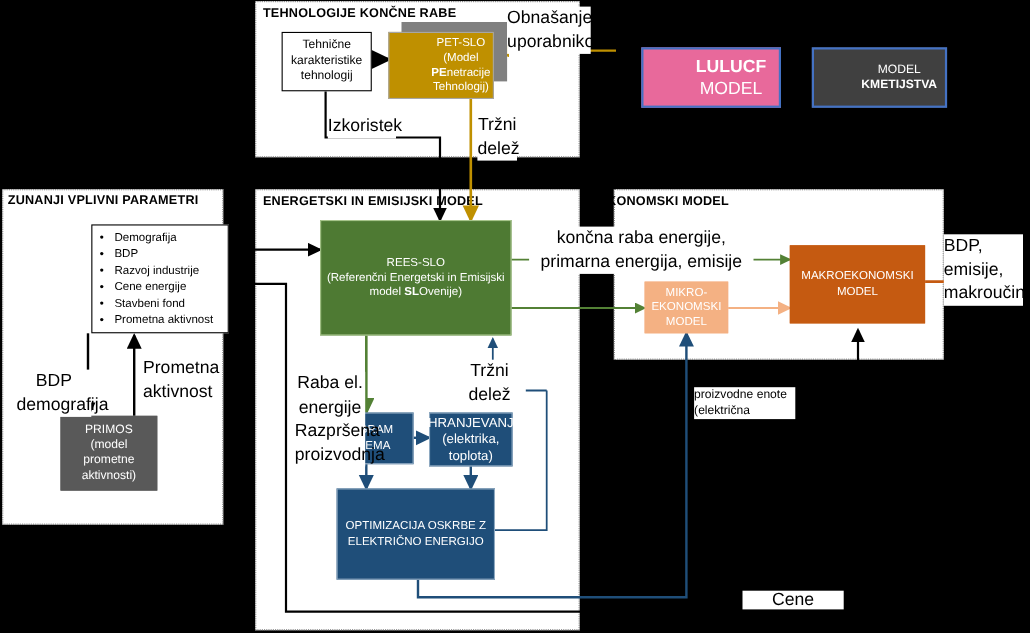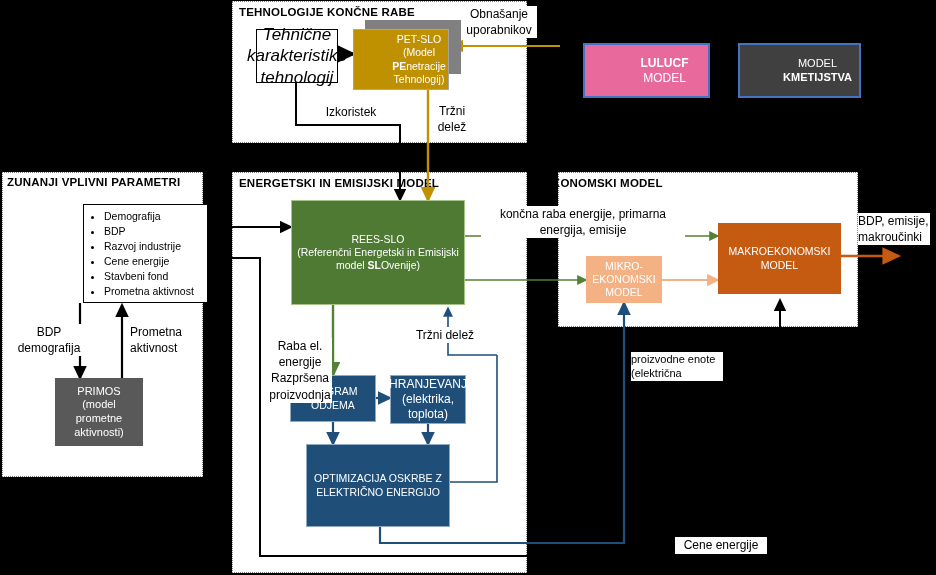--- a/index.html
+++ b/index.html
@@ -2,21 +2,21 @@
 <html><head>
 <meta charset="utf-8">
 <style>
   html,body{margin:0;padding:0;background:#000;}
   #stage{position:relative;width:936px;height:575px;background:#000;
          font-family:"Liberation Sans",sans-serif;overflow:hidden;}
   .panel{position:absolute;background:#fff;border:1px dotted #808080;box-sizing:border-box;}
   .panel-title{position:absolute;font-weight:bold;font-size:11.5px;color:#000;letter-spacing:.2px;white-space:nowrap;}
   .box{position:absolute;box-sizing:border-box;display:flex;align-items:center;justify-content:center;
        text-align:center;line-height:1.25;padding-left:36px;}
-  .lbl{position:absolute;background:#fff;color:#000;font-size:12px;line-height:1.35;text-align:center;}
+  .lbl{position:absolute;background:#fff;color:#000;font-size:16px;line-height:1.35;text-align:center;}
   .lbl.lt{text-align:left;}
   .shadow{position:absolute;background:#808080;}
   svg.ov{position:absolute;left:0;top:0;width:936px;height:575px;overflow:visible;pointer-events:none;}
   .whitewrap{position:absolute;background:#fff;overflow:hidden;}
 </style>
 </head>
 <body>
 
 <div id="stage">
 
@@ -87,36 +87,36 @@
     <path d="M465,236 L718,236" stroke="#538135" stroke-width="1.6" fill="none" marker-end="url(#ar-green)"></path>
 
     <path d="M465,280 L586,280" stroke="#538135" stroke-width="1.6" fill="none" marker-end="url(#ar-green)"></path>
 
     <path d="M662,280 L718,280" stroke="#F4B183" stroke-width="2" fill="none" marker-end="url(#ar-peach)"></path>
 
     <path d="M841,256 L898,256" stroke="#C55A11" stroke-width="2.6" fill="none" marker-end="url(#ar-orange)"></path>
   </svg>
 
   <div class="box" style="left:256px;top:29px;width:82px;height:54px;background:#fff;border:1.5px solid #000;
-              font-size:17px;color:#000;padding:2px;font-style:italic;">
+              font-size:11px;color:#000;padding:2px;">
     <span>Tehnične karakteristike tehnologij</span>
   </div>
 
   <div class="shadow" style="left:365px;top:20px;width:96px;height:54px;"></div>
 
   <div class="box" style="left:353px;top:29px;width:96px;height:61px;background:#BF9000;border:1.5px solid #A6A6A6;
               font-size:10.5px;color:#fff;flex-direction:column;">
     <span>PET-SLO</span>
     <span>(Model</span>
     <span><b>PE</b><span>netracije</span></span>
     <span>Tehnologij)</span>
   </div>
 
   <div class="box" style="left:583px;top:43px;width:127px;height:55px;background:#E8699B;border:2px solid #4472C4;
-              font-size:12px;color:#fff;">
+              font-size:16px;color:#fff;">
     <span><b>LULUCF</b><span> MODEL</span></span>
   </div>
 
   <div class="box" style="left:738px;top:43px;width:123px;height:55px;background:#404040;border:2px solid #4472C4;
               font-size:11px;color:#fff;">
     <span><span>MODEL </span><b>KMETIJSTVA</b></span>
   </div>
 
   <div style="position:absolute;left:35px;top:204px;width:125px;height:99px;background:#fff;
               border:1px solid #000;box-sizing:border-box;margin-left:48px;">
@@ -162,25 +162,25 @@
     <span>MIKRO-EKONOMSKI MODEL</span>
   </div>
 
   <div class="box" style="left:718px;top:223px;width:123px;height:71px;background:#C55A11;border:1px solid #C55A11;
               font-size:10.5px;color:#fff;padding:2px;">
     <span>MAKROEKONOMSKI MODEL</span>
   </div>
 
   <div class="lbl" style="left:461px;top:6px;width:76px;">Obnašanje uporabnikov</div>
 
-  <div class="lbl" style="left:298px;top:104px;width:62px;padding-left:22px;">Izkoristek</div>
+  <div class="lbl" style="left:298px;top:104px;width:62px;">Izkoristek</div>
 
   <div class="lbl" style="left:434px;top:103px;width:36px;">Tržni delež</div>
 
-  <div class="lbl" style="left:15px;top:324px;width:68px;">BDP demografija</div>
+  <div class="lbl" style="left:15px;top:336px;width:68px;">BDP demografija</div>
 
   <div class="lbl" style="left:130px;top:324px;width:60px;text-align:left;">Prometna aktivnost</div>
 
   <div class="lbl lt" style="left:268px;top:338px;width:64px;text-align:center;">Raba el. energije Razpršena proizvodnja</div>
 
   <div class="lbl" style="left:412px;top:327px;width:66px;">Tržni delež</div>
 
   <div class="lbl" style="left:481px;top:206px;width:204px;">končna raba energije, primarna energija, emisije</div>
 
   <div class="lbl lt" style="left:858px;top:213px;width:72px;">BDP, emisije, makroučinki</div>

